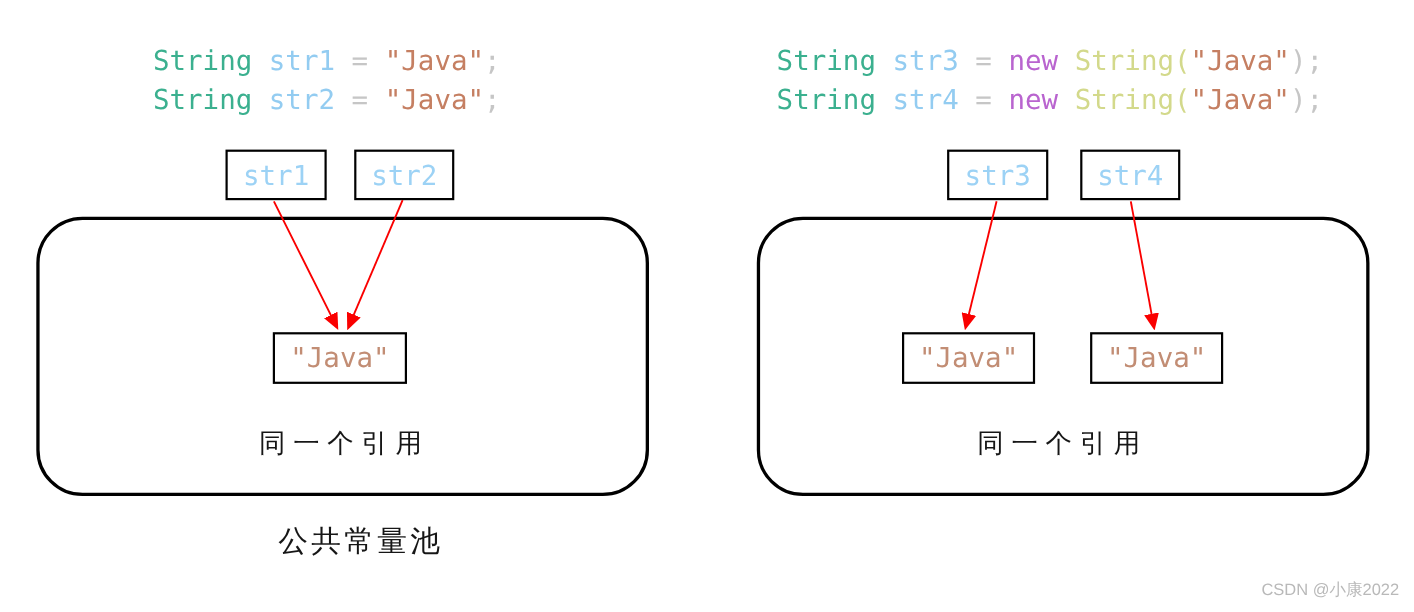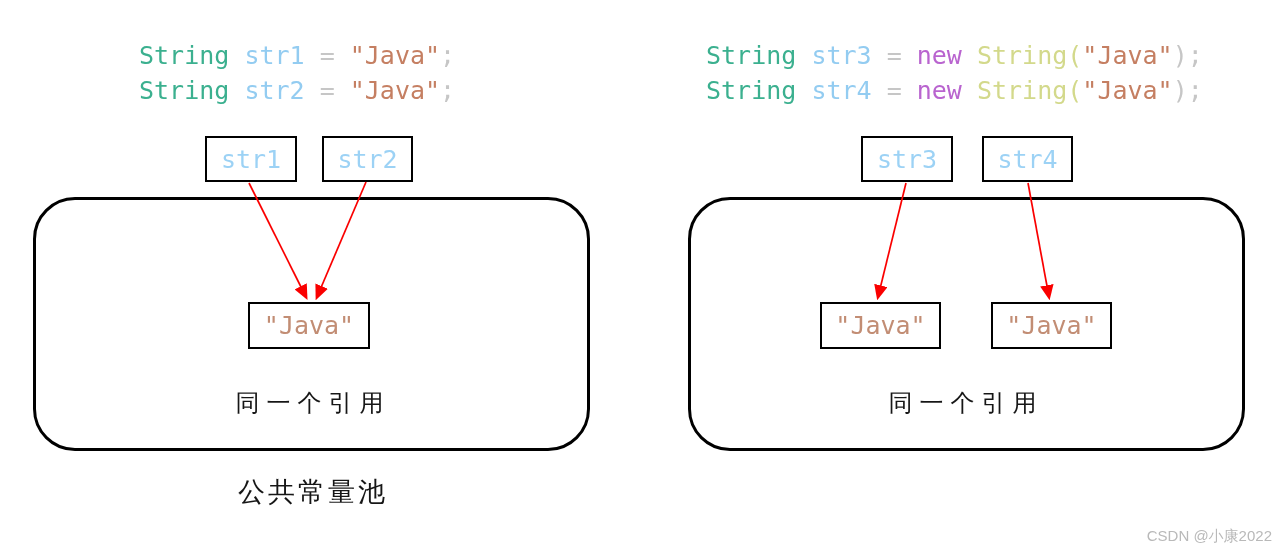--- a/index.html
+++ b/index.html
@@ -85,21 +85,21 @@
   <div class="obj-box" style="left:820px;top:302px;width:121px;">
     <span>"Java"</span>
   </div>
   <div class="obj-box" style="left:991px;top:302px;width:121px;">
     <span>"Java"</span>
   </div>
 
   <div class="zone-label" style="left:313px;top:387px;">同一个引用</div>
   <div class="zone-label" style="left:966px;top:387px;">同一个引用</div>
 
-  <div class="caption" style="left:313px;top:474px;">公共常量池</div>
+  <div class="caption" style="left:328px;top:474px;">公共常量池</div>
 
   <svg class="arrows-svg" viewBox="0 0 1285 556" xmlns="http://www.w3.org/2000/svg">
     <defs>
       <marker id="ah" markerWidth="9" markerHeight="8" refX="7" refY="4" orient="auto" markerUnits="strokeWidth">
         <path d="M0,0 L9,4 L0,8 Z" fill="var(--c-arrow)"></path>
       </marker>
     </defs>
   <line x1="249" y1="183" x2="306" y2="297" marker-end="url(#ah)"></line>
       <line x1="366" y1="182" x2="317" y2="297" marker-end="url(#ah)"></line>
       <line x1="906" y1="183" x2="878" y2="297" marker-end="url(#ah)"></line>

